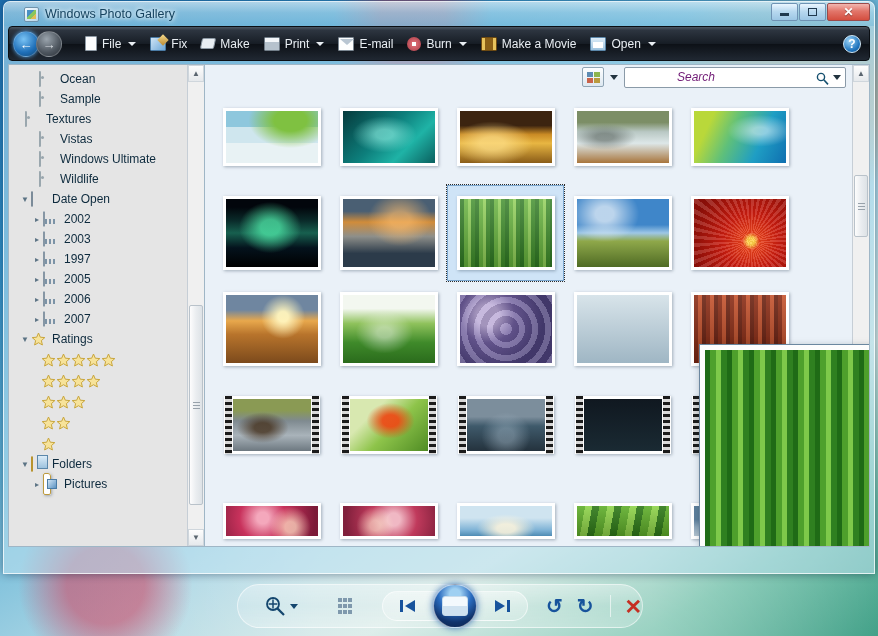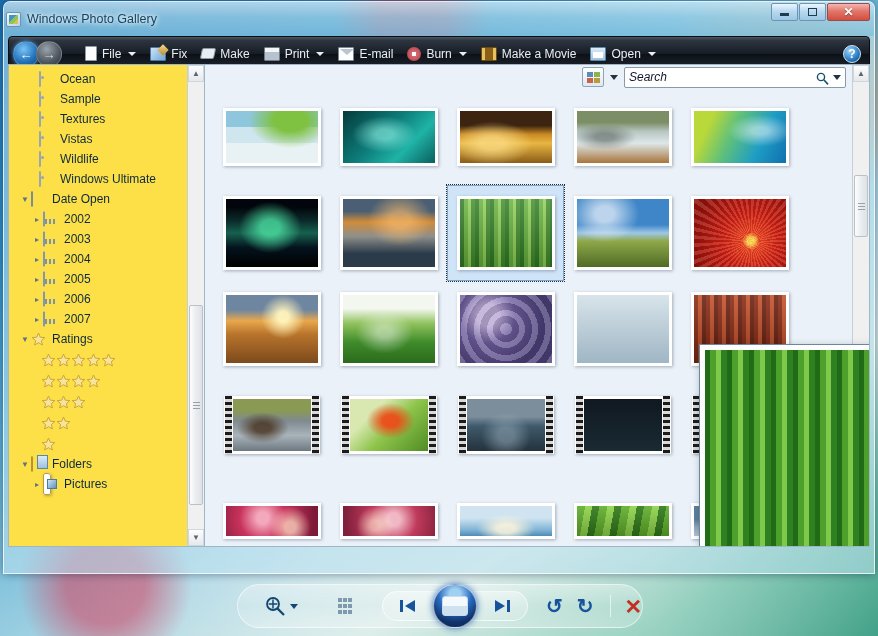--- a/index.html
+++ b/index.html
@@ -25,23 +25,23 @@
   #window {
     position: absolute; left: 3px; top: 1px;
     width: 872px; height: 573px;
     border-radius: 7px 7px 0 0;
     background: rgba(190,225,240,.55);
     border: 1px solid rgba(255,255,255,.75);
     box-shadow: 0 0 10px rgba(0,20,50,.45);
     overflow: hidden;
   }
   .titlebar{
-    position:relative; height:34px;
+    position:relative; height:24px;
     background: linear-gradient(to bottom, rgba(255,255,255,.40), rgba(150,205,230,.30) 45%, rgba(90,175,215,.35));
-    display:flex; align-items:center; padding-left:2px;
+    display:flex; align-items:center; padding-left:20px;
   }
   .titlebar .tb-ico{
     width:15px;height:15px;margin-right:6px;border-radius:2px;
     background:linear-gradient(145deg,#f6fbff,#b7d6ea);
     border:1px solid #6f93ac; position:relative; flex:none;
   }
   .titlebar .tb-ico:after{content:"";position:absolute;left:2px;top:2px;right:2px;bottom:2px;
     background:linear-gradient(135deg,#2f7fb8 0 40%,#7ac043 40% 70%,#e8b53a 70%);opacity:.85;}
   .titlebar .tb-title{
     font-size:12.5px;color:#16435f;text-shadow:0 0 4px #fff,0 0 7px #fff;
@@ -91,21 +91,21 @@
   .ti-movie{background:linear-gradient(to right,#e7c25c 0 18%,#8a5f17 18% 82%,#e7c25c 82%);border:1px solid #6d4a12;}
   .ti-open{background:linear-gradient(to bottom,#dcecf8,#9dc2de);border:1px solid #5b87aa;}
   .ti-open:after{content:"";position:absolute;left:2px;top:4px;right:2px;bottom:2px;background:#fff;}
   .help{position:absolute;right:8px;width:18px;height:18px;border-radius:50%;
     background:radial-gradient(circle at 35% 30%,#9fd6f8,#1f74bd 65%,#0f4d85);
     color:#fff;font-size:12px;font-weight:bold;display:flex;align-items:center;justify-content:center;
     border:1px solid #cfe7f7;}
 
   
   .bodyarea{position:absolute;left:4px;top:62px;right:4px;bottom:26px;display:flex;}
-  .sidebar{width:196px;background:#fde047;border:1px solid #9fb6c6;border-right:none;
+  .sidebar{width:196px;background:#e5e5e5;border:1px solid #9fb6c6;border-right:none;
     position:relative;overflow:hidden;}
   .sb-scroll{position:absolute;left:0;top:0;right:17px;bottom:0;overflow:hidden;}
   .gallery{flex:1;background:#eaf1f8;border:1px solid #9fb6c6;position:relative;overflow:hidden;}
 
   
   .tree{padding:4px 0 0 0;}
   .trow{display:flex;align-items:center;height:20px;font-size:12px;color:#0d2a3d;white-space:nowrap;}
   .trow .exp{width:12px;text-align:center;font-size:8px;color:#5b7384;flex:none;}
   .tico{width:16px;height:14px;margin-right:5px;flex:none;position:relative;}
   .ic-tag{width:15px;height:12px;border:1.4px solid #9aa7ae;border-radius:3px 6px 6px 3px;
@@ -152,21 +152,21 @@
     background:linear-gradient(to bottom,#fdfeff,#dde8f1);display:flex;align-items:center;justify-content:center;}
   .viewgrid{width:13px;height:11px;display:grid;grid-template-columns:1fr 1fr;grid-template-rows:1fr 1fr;gap:1px;}
   .viewgrid span{background:#5d8bb3;}
   .viewgrid span:nth-child(2){background:#8db54e;}
   .viewgrid span:nth-child(3){background:#c9624a;}
   .viewgrid span:nth-child(4){background:#b99a3e;}
   .vcaret{width:0;height:0;border-left:4px solid transparent;border-right:4px solid transparent;
     border-top:5px solid #22333f;}
   .searchbox{width:222px;height:21px;background:#fff;border:1px solid #8a9aa8;border-radius:2px;
     display:flex;align-items:center;padding:0 4px;gap:4px;}
-  .searchbox .sinput{flex:1;font-size:12px;color:#0f172a;font-style:italic;}
+  .searchbox .sinput{flex:1;font-size:12px;color:#701a75;font-style:italic;margin-left:48px;}
   .mag{width:13px;height:13px;position:relative;}
   .scaret{width:0;height:0;border-left:4px solid transparent;border-right:4px solid transparent;
     border-top:5px solid #22333f;}
 
   
   .thumbarea{position:absolute;left:0;top:24px;right:17px;bottom:0;overflow:hidden;}
   .trowwrap{display:flex;gap:0;padding-left:8px;}
   .cell{width:117px;height:96px;display:flex;align-items:center;justify-content:center;position:relative;}
   .cell.sel{outline:1px dotted #2a2a2a;background:#cfe4f7;border:1px solid #7ba7cf;}
   .pic{background:#fff;padding:3px;box-shadow:1px 1px 3px rgba(30,50,70,.35);}
@@ -295,55 +295,55 @@
       <div class="sb-scroll">
         <div class="tree" id="tree">
             <div class="trow" style="padding-left:30px">
       <span class="tico"><span class="ic-tag"></span></span>
       <span>Ocean</span>
             </div>
             <div class="trow" style="padding-left:30px">
       <span class="tico"><span class="ic-tag"></span></span>
       <span>Sample</span>
             </div>
-            <div class="trow" style="padding-left:30px">
+            <div class="trow" style="padding-left:16px">
       <span class="tico"><span class="ic-tag"></span></span>
       <span>Textures</span>
             </div>
             <div class="trow" style="padding-left:30px">
       <span class="tico"><span class="ic-tag"></span></span>
       <span>Vistas</span>
             </div>
             <div class="trow" style="padding-left:30px">
       <span class="tico"><span class="ic-tag"></span></span>
-      <span>Wildlife</span>
+      <span>Windows Ultimate</span>
             </div>
             <div class="trow" style="padding-left:30px">
       <span class="tico"><span class="ic-tag"></span></span>
-      <span>Windows Ultimate</span>
+      <span>Wildlife</span>
             </div>
             <div class="trow" style="padding-left:10px">
     <span class="exp">▼</span>
     <span class="tico"><span class="ic-cal-big"></span></span>
     <span>Date Open</span>
             </div>
             <div class="trow" style="padding-left:22px">
       <span class="exp">▸</span>
       <span class="tico"><span class="ic-cal"></span></span>
       <span>2002</span>
             </div>
             <div class="trow" style="padding-left:22px">
       <span class="exp">▸</span>
       <span class="tico"><span class="ic-cal"></span></span>
       <span>2003</span>
             </div>
             <div class="trow" style="padding-left:22px">
       <span class="exp">▸</span>
       <span class="tico"><span class="ic-cal"></span></span>
-      <span>2004</span>
+      <span>1997</span>
             </div>
             <div class="trow" style="padding-left:22px">
       <span class="exp">▸</span>
       <span class="tico"><span class="ic-cal"></span></span>
       <span>2005</span>
             </div>
             <div class="trow" style="padding-left:22px">
       <span class="exp">▸</span>
       <span class="tico"><span class="ic-cal"></span></span>
       <span>2006</span>

